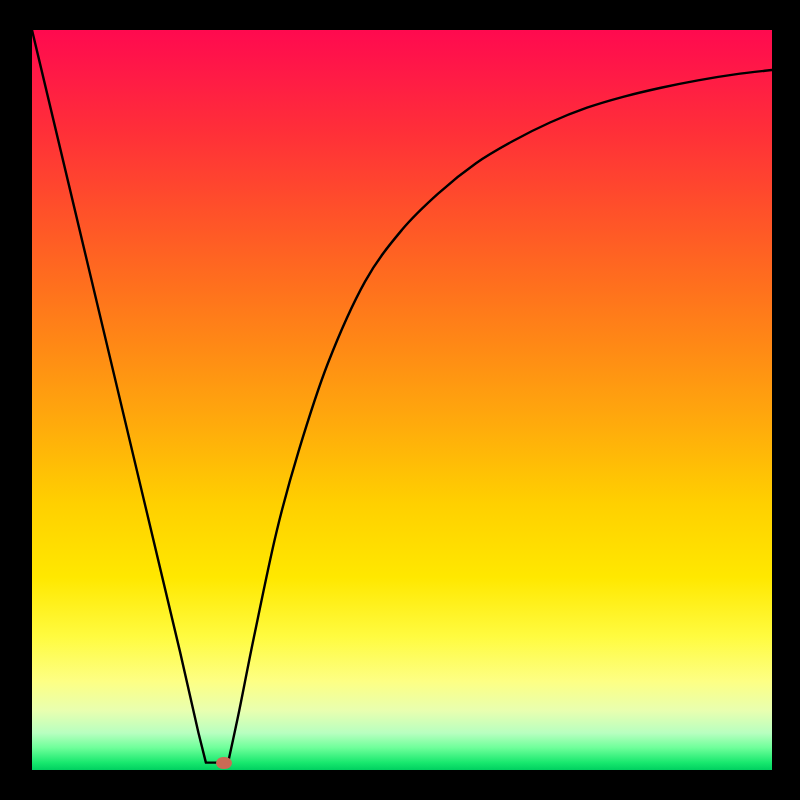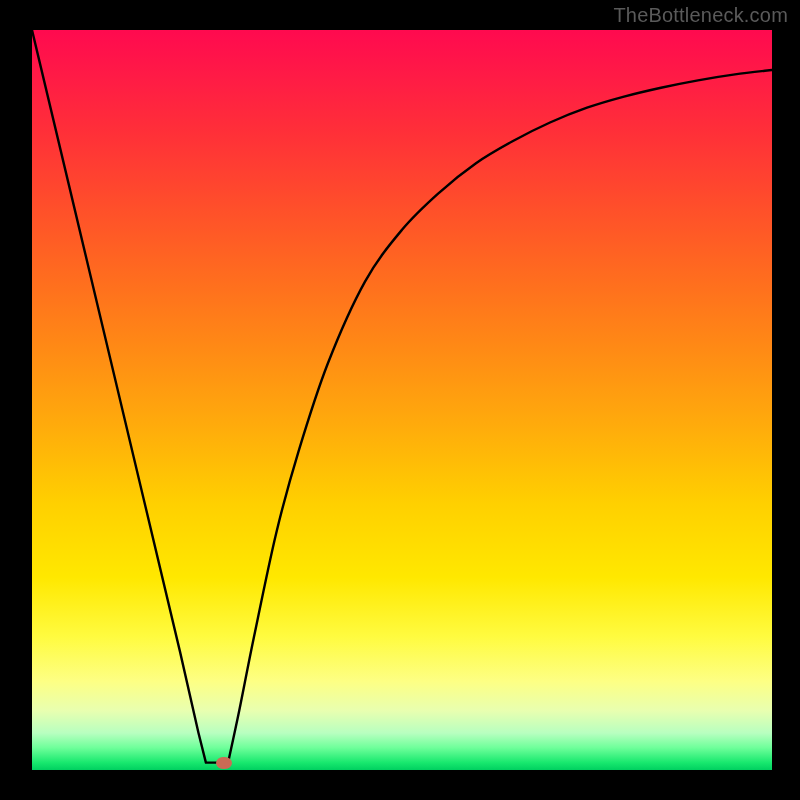--- a/index.html
+++ b/index.html
@@ -71,21 +71,20 @@
     border-radius: 7px / 6px;
     z-index: 6;
     transform: translate(-50%, -50%);
   }
 </style>
 </head>
 <body>
 
 <div class="frame">
 
-  <div class="watermark">TheBottleneck.com</div>
 
   <div class="plot-area"></div>
 
   <svg class="curve-svg" viewBox="0 0 740 740" preserveAspectRatio="none">
     <path id="curve-path" fill="none" stroke="#000" stroke-width="2.4" stroke-linejoin="round" stroke-linecap="round" d="M 0.00 0.00 L 37.00 155.40 L 74.00 310.80 L 111.00 466.20 L 148.00 621.60 L 166.50 703.00 L 173.90 732.60 L 173.90 732.60 L 196.10 732.60 C 196.10 732.60, 194.25 741.23, 196.10 732.60 C 197.95 723.97, 202.88 701.77, 207.20 680.80 C 211.52 659.83, 215.83 636.40, 222.00 606.80 C 228.17 577.20, 236.80 534.03, 244.20 503.20 C 251.60 472.37, 257.77 450.17, 266.40 421.80 C 275.03 393.43, 284.90 361.37, 296.00 333.00 C 307.10 304.63, 320.67 273.80, 333.00 251.60 C 345.33 229.40, 357.67 214.60, 370.00 199.80 C 382.33 185.00, 394.67 173.90, 407.00 162.80 C 419.33 151.70, 431.67 141.83, 444.00 133.20 C 456.33 124.57, 468.67 117.78, 481.00 111.00 C 493.33 104.22, 505.67 98.05, 518.00 92.50 C 530.33 86.95, 542.67 82.02, 555.00 77.70 C 567.33 73.38, 579.67 69.93, 592.00 66.60 C 604.33 63.27, 616.67 60.43, 629.00 57.72 C 641.33 55.01, 653.67 52.54, 666.00 50.32 C 678.33 48.10, 690.67 46.13, 703.00 44.40 C 715.33 42.67, 733.83 40.70, 740.00 39.96"></path>
   </svg>
 
   <div id="marker" class="marker" style="left: 224.4px; top: 762.6px;"></div>
 
 </div>

